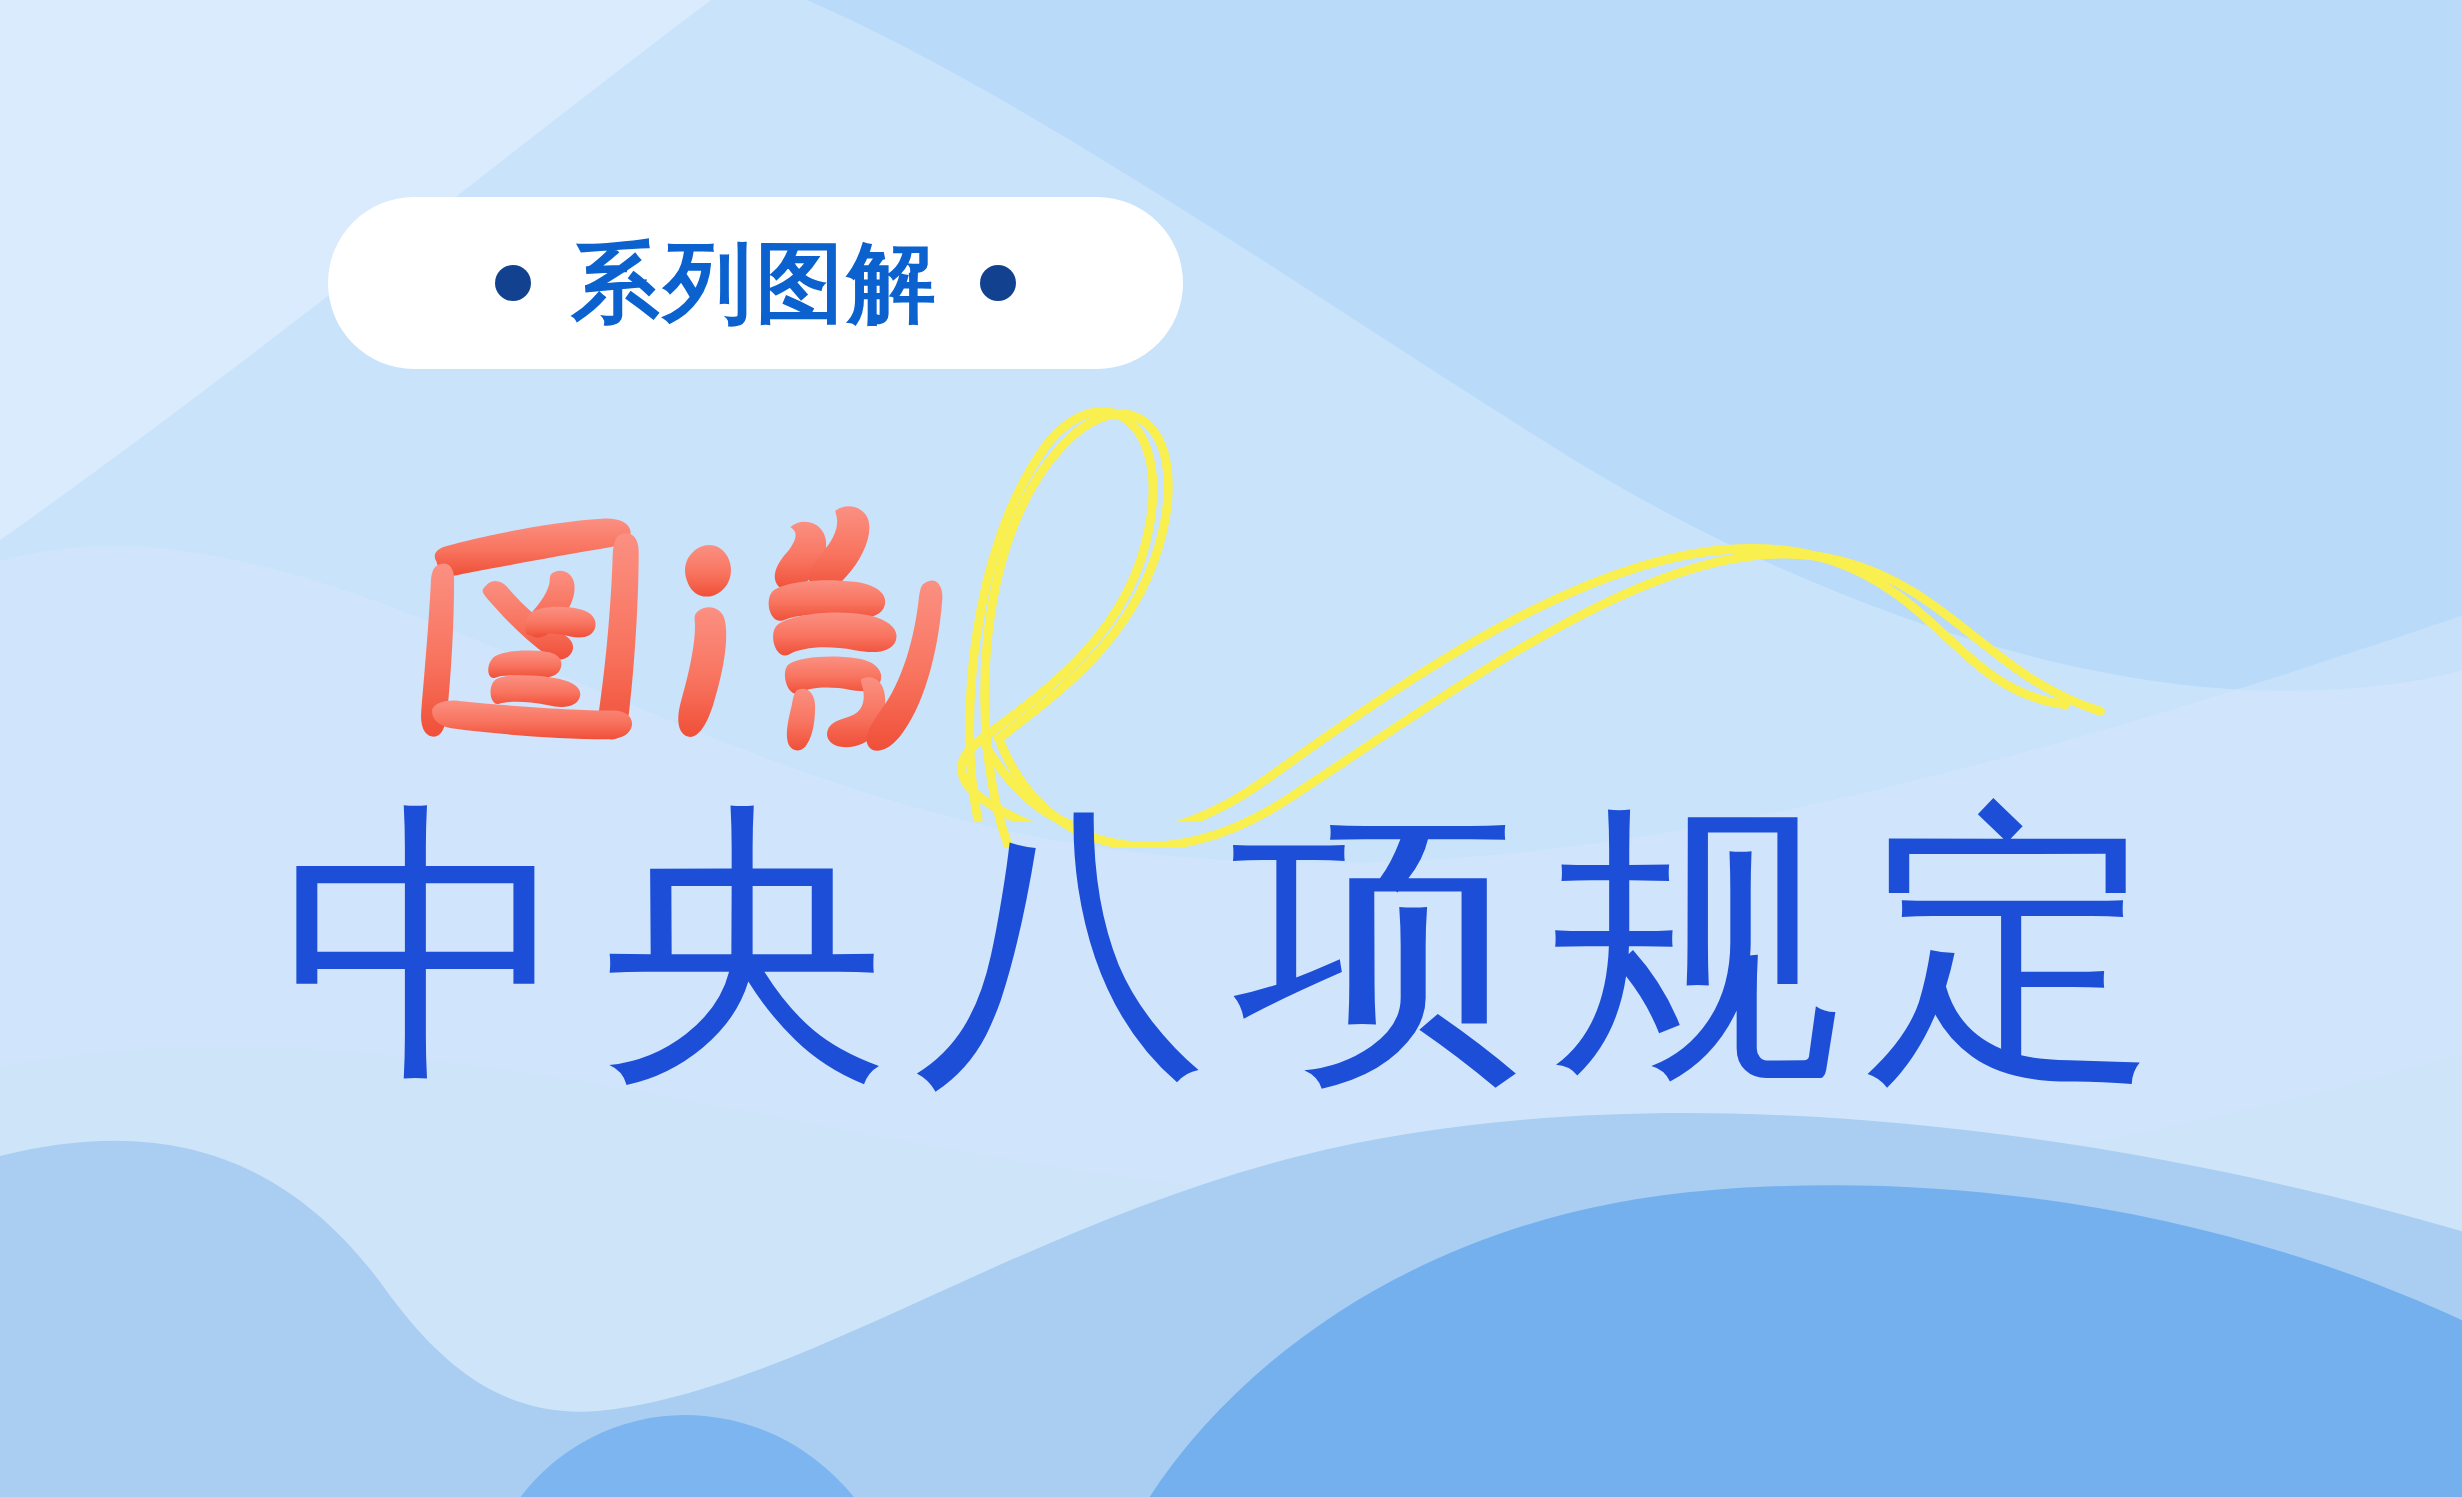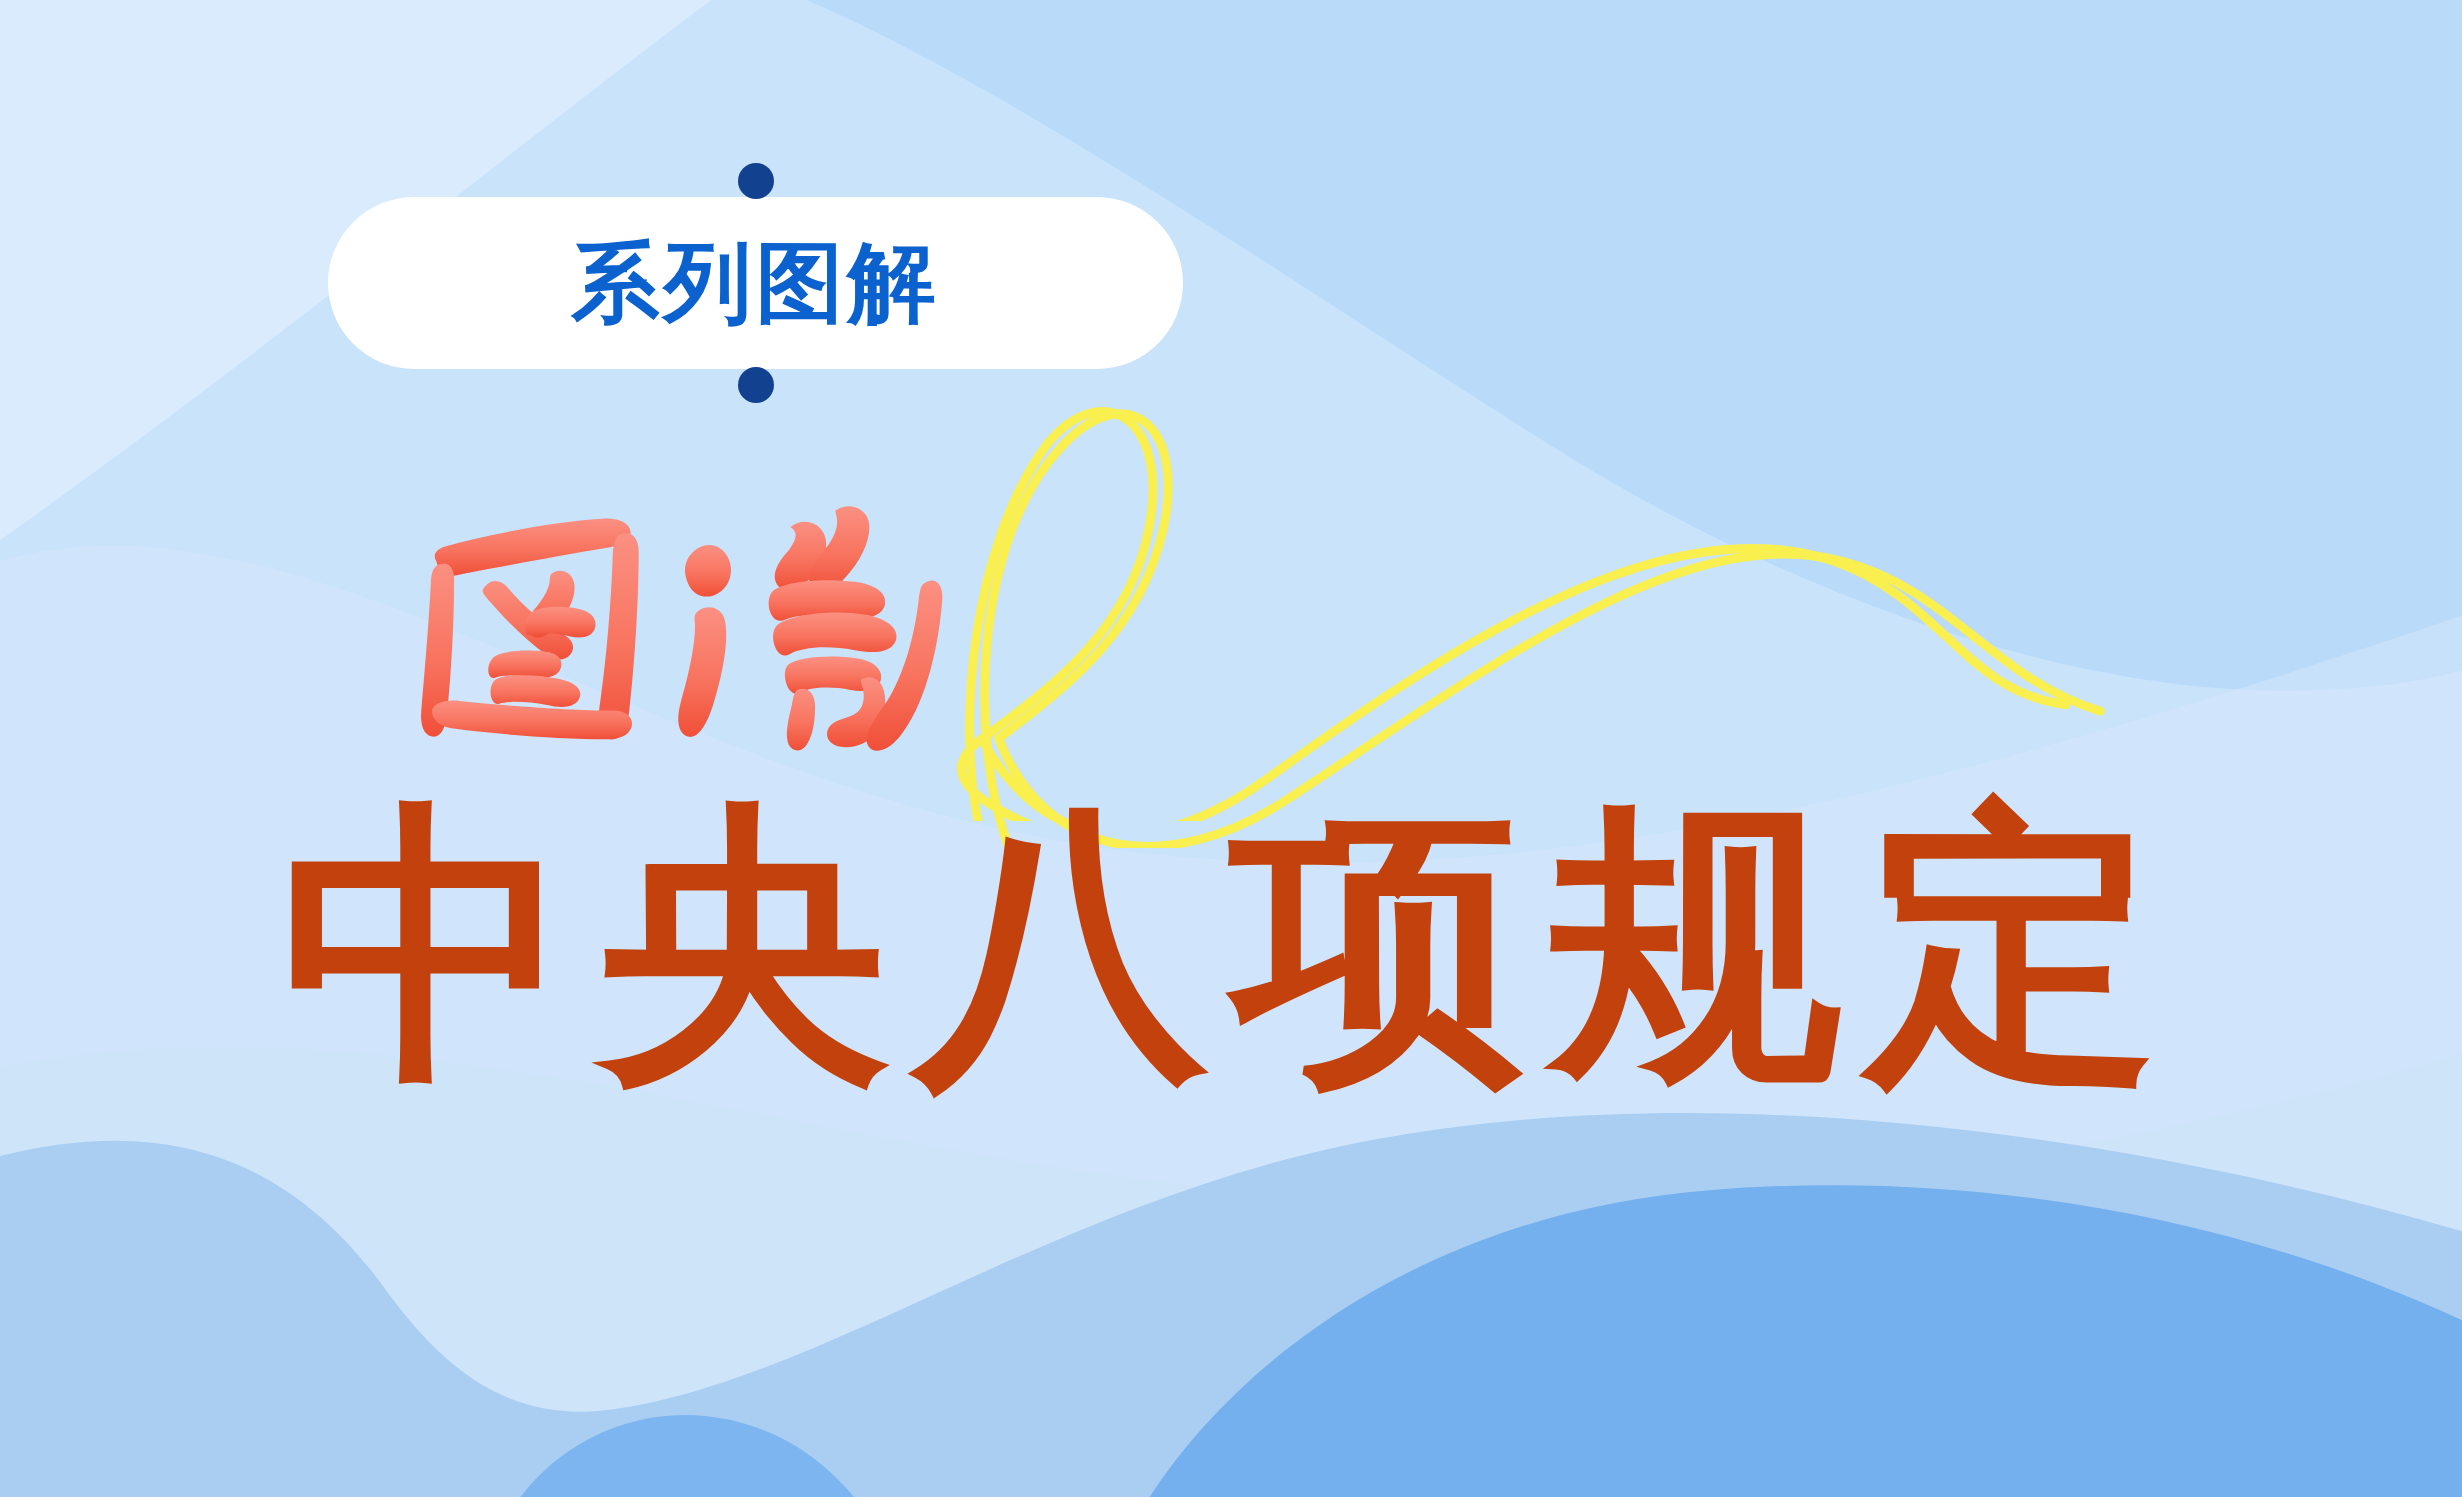--- a/index.html
+++ b/index.html
@@ -32,21 +32,20 @@
     width: 855px;
     height: 172px;
     background: #ffffff;
     border-radius: 86px;
     display: flex;
     align-items: center;
     justify-content: center;
     gap: 40px;
     box-sizing: border-box;
     padding: 0 30px;
-    flex-direction: column;
   }
   .badge-dot {
     width: 36px;
     height: 36px;
     border-radius: 50%;
     background: #12418f;
     flex: 0 0 auto;
   }
   .badge-label {
     font-size: 88px;
@@ -79,22 +78,22 @@
   
   .main-title {
     position: absolute;
     left: 0;
     top: 787px;
     width: 2462px;
     text-align: center;
   }
   .main-title-text {
     font-size: 294px;
-    font-weight: 700;
-    color: #c2410c;
+    font-weight: 400;
+    color: #1d4ed8;
     letter-spacing: 23px;
     line-height: 1.08;
     white-space: nowrap;
     display: inline-block;
     font-family: "Liberation Sans", "DejaVu Sans", sans-serif;
   }
 </style>
 </head>
 <body>
 

